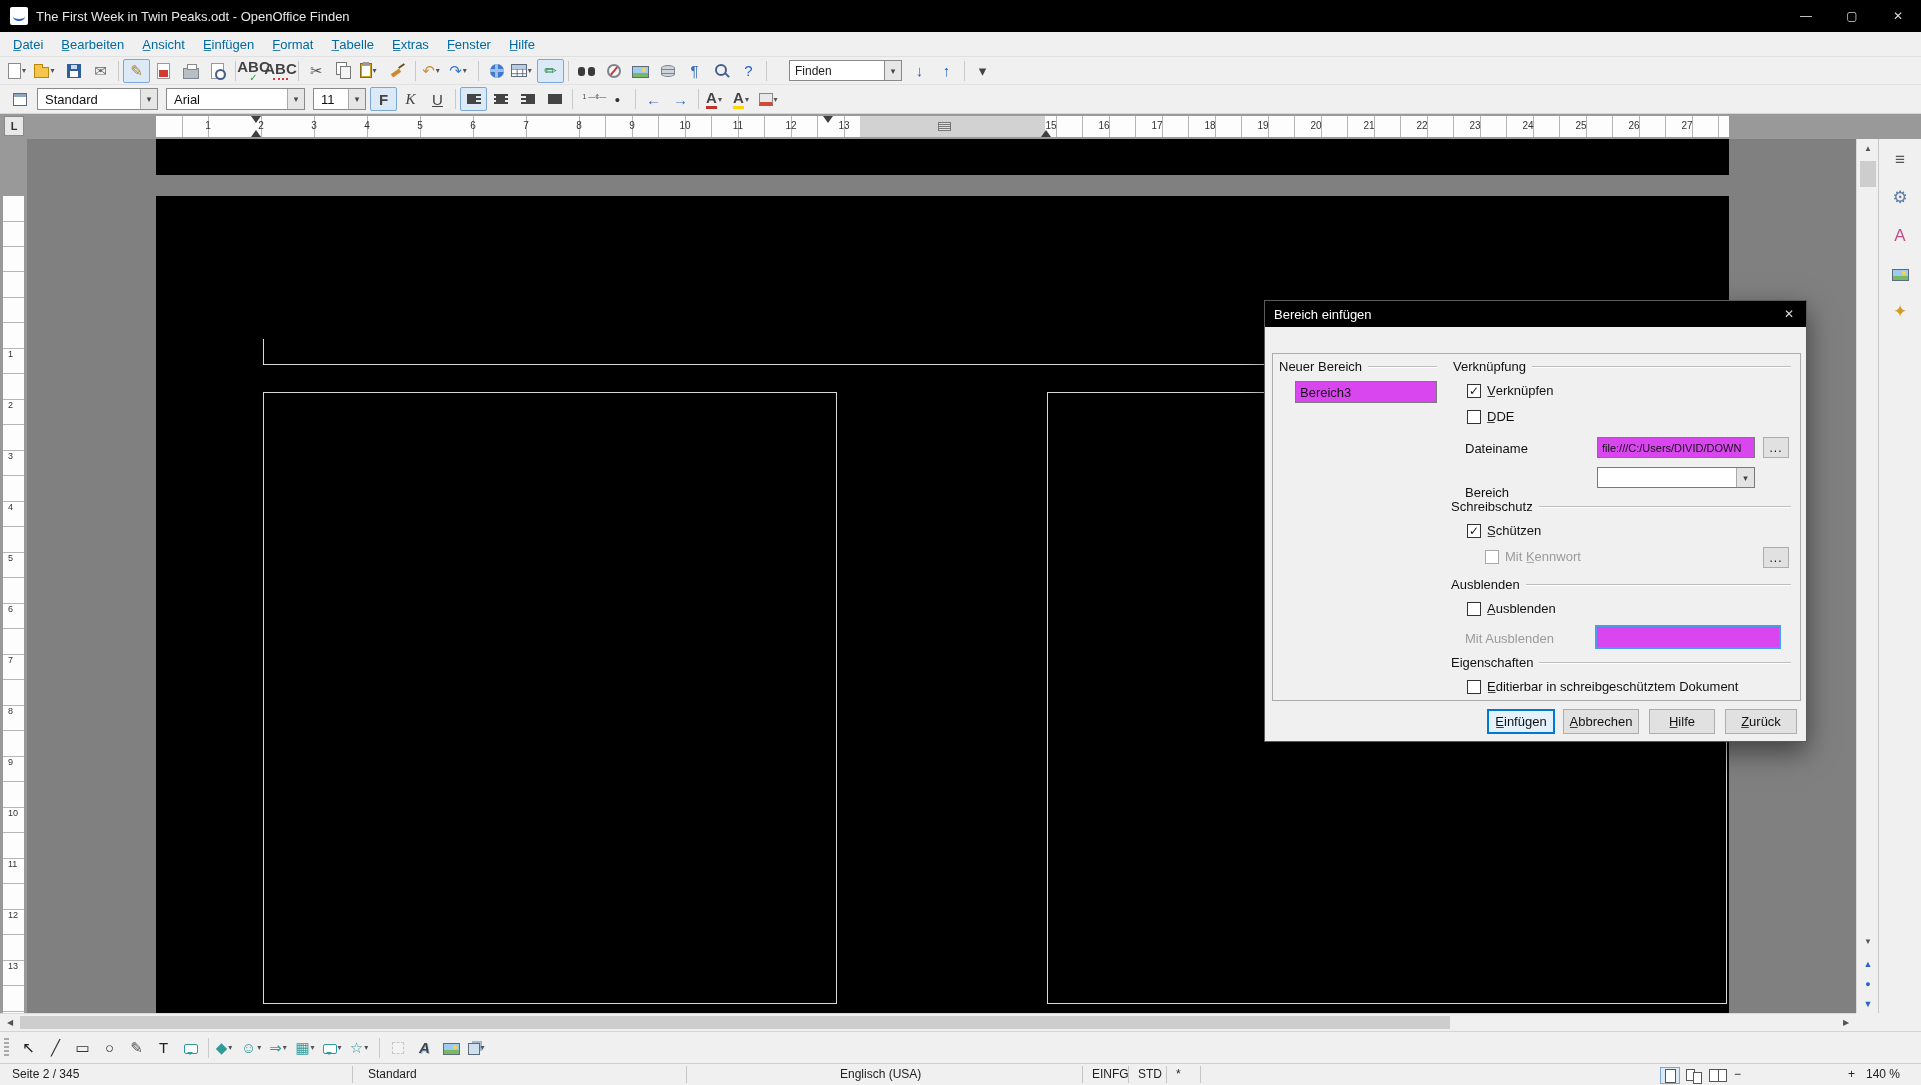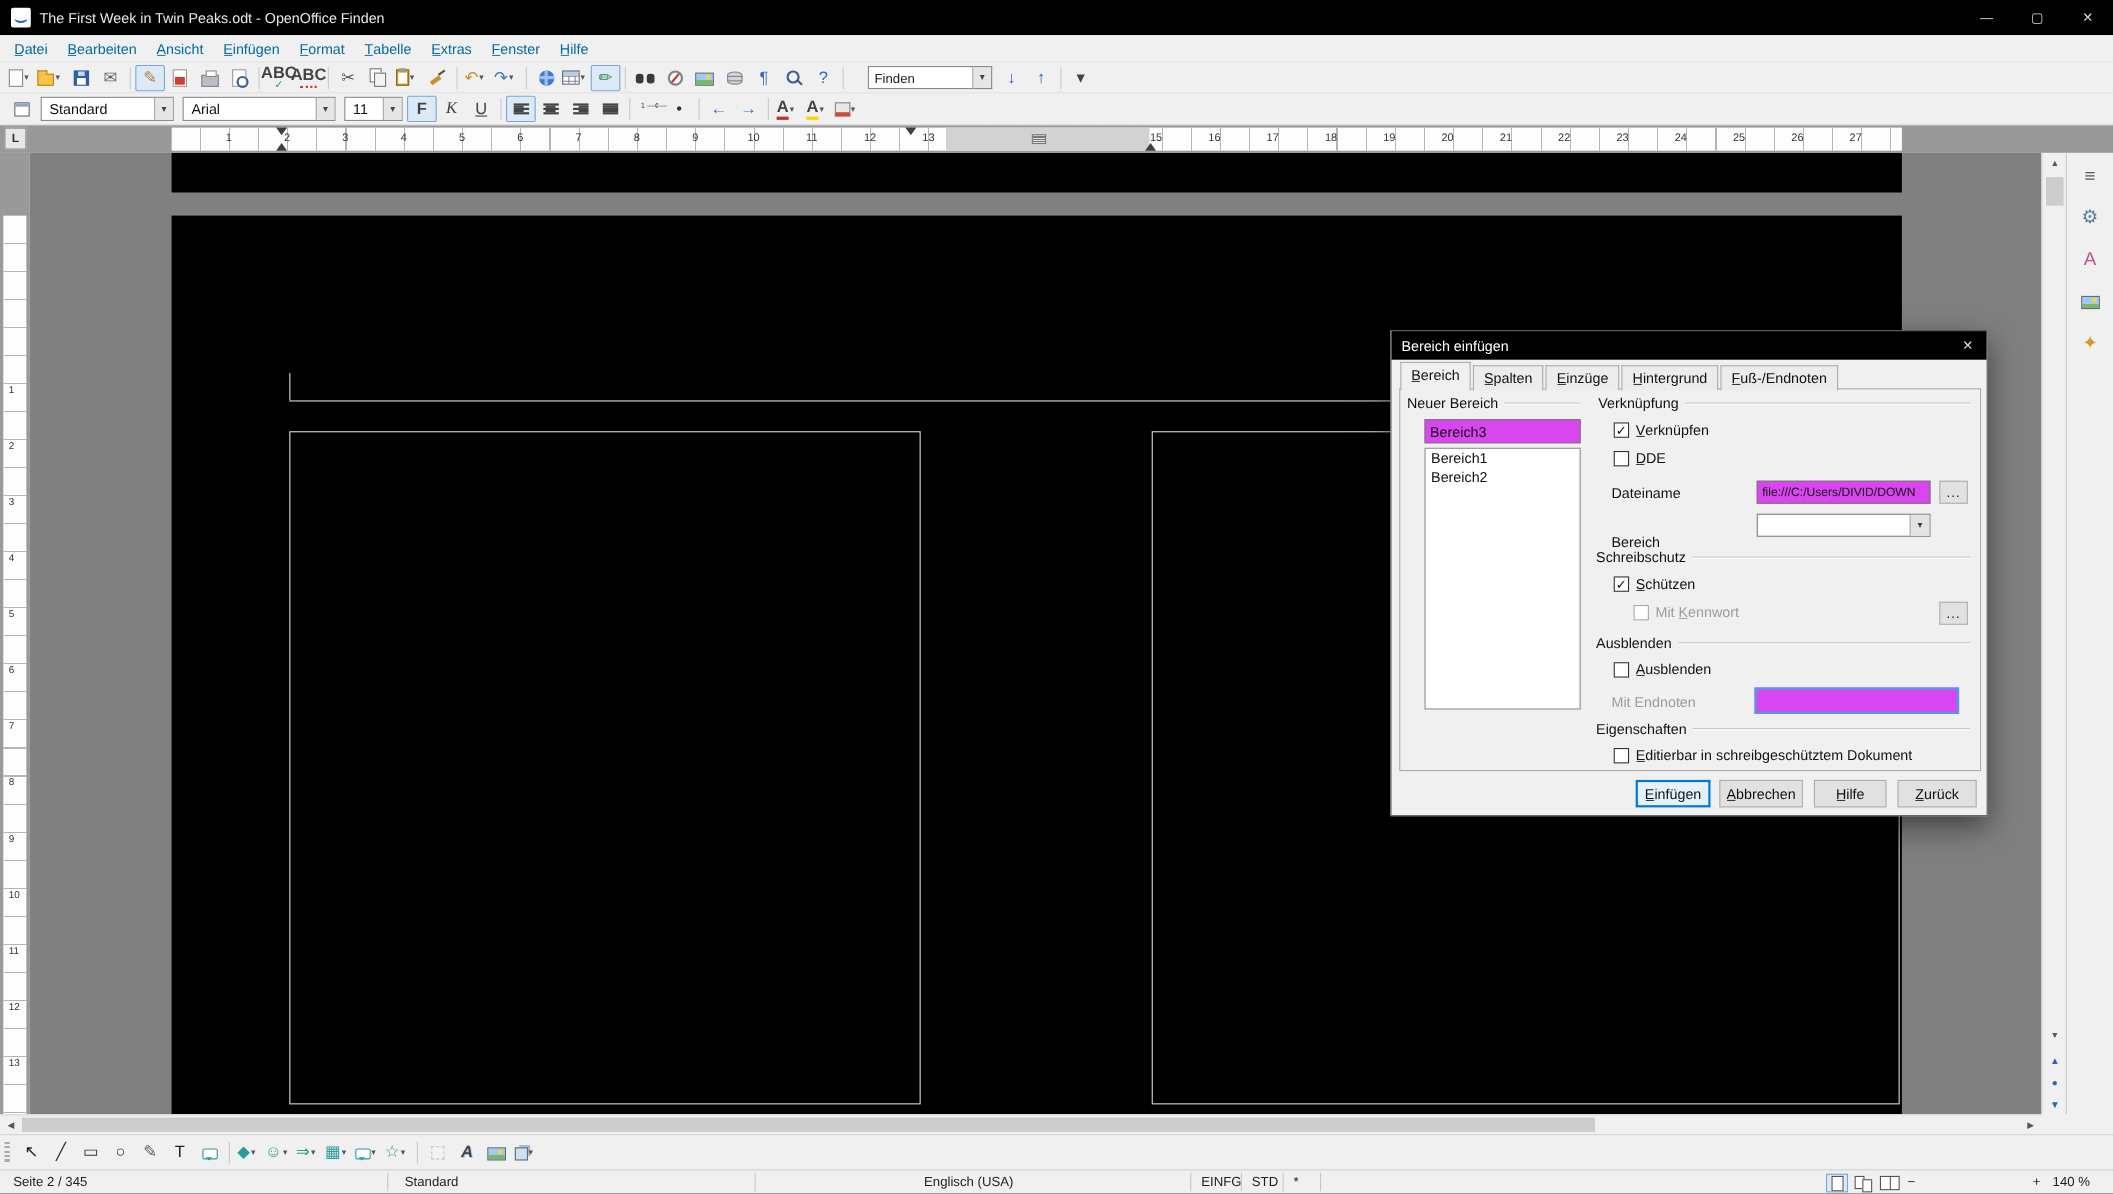--- a/index.html
+++ b/index.html
@@ -584,38 +584,27 @@
 
     <span class="st" style="left:1848px;">+</span>
     <span class="st" style="left:1866px;">140 %</span>
   </div>
 
   <div class="dialog">
     <div class="dlg-title">
       <span>Bereich einfügen</span>
       <span class="dlg-close">✕</span>
     </div>
-    <div class="dlg-tabs">
-      <span class="dtab active">B̲ereich</span>
-      <span class="dtab">S̲palten</span>
-      <span class="dtab">E̲inzüge</span>
-      <span class="dtab">H̲intergrund</span>
-      <span class="dtab">F̲uß-/Endnoten</span>
-    </div>
     <div class="tab-panel"></div>
 
     <div class="grp" style="left:14px; top:58px; width:158px;">
       <span>Neuer Bereich</span>
         <span class="gline"></span>
     </div>
     <input class="txt" style="left: 30px; top: 80px; width: 142px; height: 22px; font-size: 13px;" value="Bereich3">
-    <div class="listbox" style="left:30px; top:106px; width:142px; height:238px;" id="section-list">
-        <div class="list-item">Bereich1</div>
-        <div class="list-item">Bereich2</div>
-      </div>
 
     <div class="grp" style="left:188px; top:58px; width:338px;">
       <span>Verknüpfung</span>
         <span class="gline"></span>
     </div>
     <div class="cbrow checked" style="left:202px; top:82px;">
       <span class="cbbox"></span>
       <span>V̲erknüpfen</span>
     </div>
     <div class="cbrow" style="left:202px; top:108px;">
@@ -650,21 +639,21 @@
     </div>
 
     <div class="grp" style="left:186px; top:276px; width:340px;">
       <span>Ausblenden</span>
         <span class="gline"></span>
     </div>
     <div class="cbrow" style="left:202px; top:300px;">
       <span class="cbbox"></span>
       <span>A̲usblenden</span>
     </div>
-    <span class="lbl disabled" style="left:200px; top:330px;">Mit Endnoten</span>
+    <span class="lbl disabled" style="left:200px; top:330px;">Mit Ausblenden</span>
     <input class="txt focus-blue" style="left: 330px; top: 324px; width: 186px; height: 24px;" value="">
 
     <div class="grp" style="left:186px; top:354px; width:340px;">
       <span>Eigenschaften</span>
         <span class="gline"></span>
     </div>
     <div class="cbrow" style="left:202px; top:378px;">
       <span class="cbbox"></span>
       <span>E̲ditierbar in schreibgeschütztem Dokument</span>
     </div>

